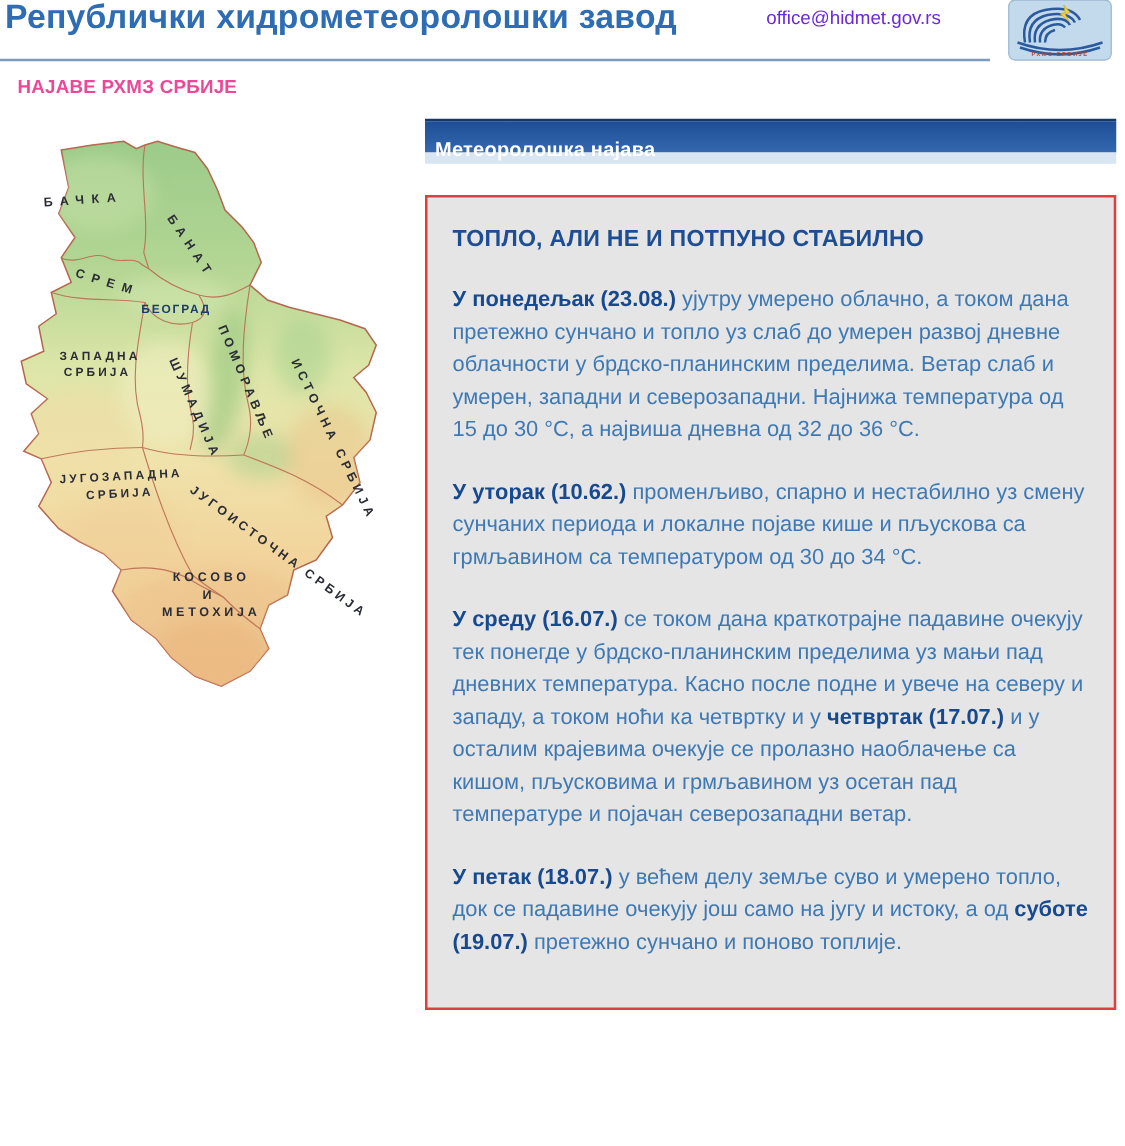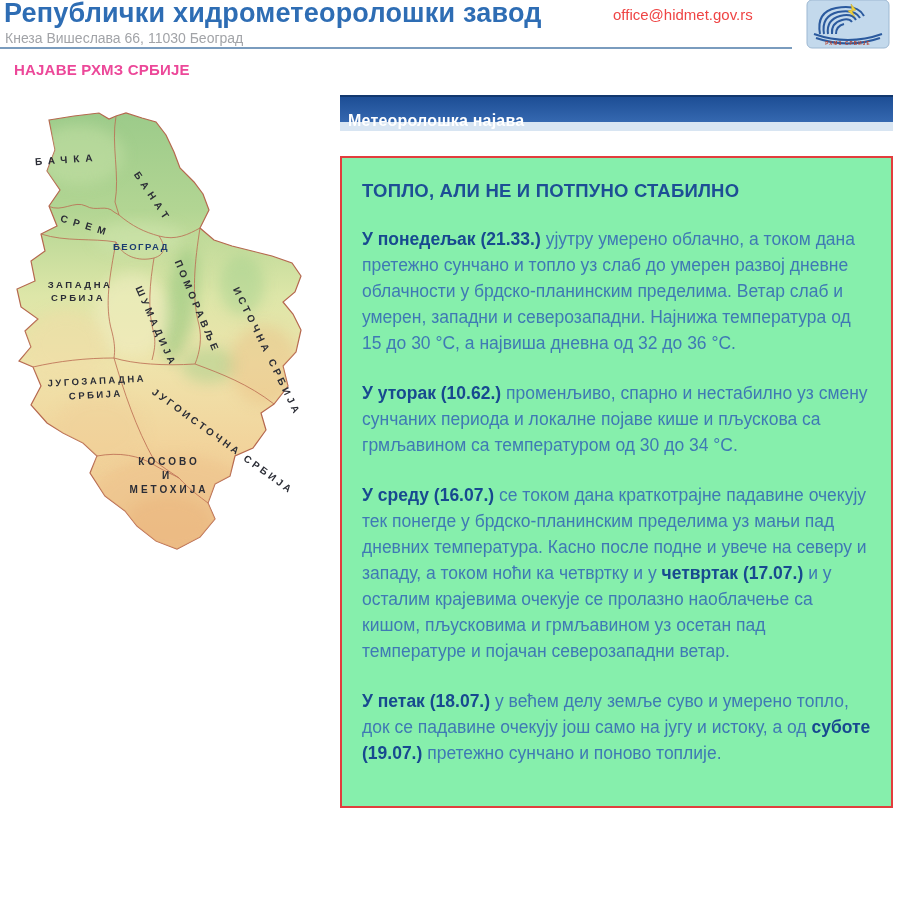--- a/index.html
+++ b/index.html
@@ -12,21 +12,21 @@
   .site-title {
     position:absolute; left:4px; top:-2px;
     font-size:27px; font-weight:bold; color:#2e6db4; letter-spacing:.2px;
   }
   .site-address {
     position:absolute; left:5px; top:30px;
     font-size:14px; color:#a2a4a8;
   }
   .site-email {
     position:absolute; left:613px; top:6px;
-    font-size:15px; color:#ef4444; text-decoration:none;
+    font-size:15px; color:#6d28d9; text-decoration:none;
   }
   .header-rule {
     position:absolute; left:0; top:47px; width:792px; height:2px; background:#7a9cbe;
   }
   .logo { position:absolute; left:806px; top:0; width:84px; height:50px; }
   .nav-link {
     position:absolute; left:14px; top:61px;
     font-size:15px; font-weight:bold; color:#ec4899; text-decoration:none; letter-spacing:.2px;
   }
   
@@ -41,38 +41,37 @@
     padding:15px 0 0 8px; letter-spacing:.2px;
   }
   .panel-strip { height:9px; background:#d8e5f2; }
   .date-heading {
     margin:17px 0 0 2px; font-size:20px; font-weight:bold; color:#17498f;
   }
   .intro-text {
     margin:17px 0 0 2px; font-size:17.5px; line-height:26px; color:#3f79b4; width:520px;
   }
   .forecast-box {
-    margin-top:25px; border:2px solid #e23d3d; background:#86efac;
+    margin-top:25px; border:2px solid #e23d3d; background:#e5e5e5;
     padding:16px 18px 14px 18px; width:553px; min-height:652px;
   }
   .forecast-title {
     font-size:18.5px; font-weight:bold; color:#1d4e95; letter-spacing:.2px; margin:6px 0 2px 2px;
   }
   .fc-para {
     margin:24px 0 0 2px; font-size:17.5px; line-height:26px; color:#3f79b4;
   }
   .fc-para b { color:#17498f; }
 </style>
 </head>
 <body>
 
 <div class="page">
 
   <div class="site-title">Републички хидрометеоролошки завод</div>
-  <div class="site-address">Кнеза Вишеслава 66, 11030 Београд</div>
   <a class="site-email" href="#">office@hidmet.gov.rs</a>
 
   <svg class="logo" viewBox="0 0 84 50">
     <rect x="1" y="0" width="82" height="48" rx="5" fill="#c3d9ec" stroke="#9db8d2" stroke-width="1"></rect>
     <g fill="none" stroke="#2b5a9e" stroke-width="2">
       <path d="M14,34 Q10,12 30,8 Q52,4 58,16"></path>
       <path d="M18,34 Q15,16 32,12 Q49,9 54,18"></path>
       <path d="M22,34 Q20,20 34,16 Q46,13 50,20"></path>
       <path d="M26,34 Q25,23 36,20 Q43,18 46,22"></path>
       <path d="M30,34 Q30,26 38,24"></path>
@@ -177,21 +176,21 @@
 
   <div class="right-col">
     <div class="panel-bar">Метеоролошка најава</div>
     <div class="panel-strip"></div>
 
 
 
     <div class="forecast-box">
       <div class="forecast-title">ТОПЛО, АЛИ НЕ И ПОТПУНО СТАБИЛНО</div>
       <div>
-          <p class="fc-para"><b>У понедељак (21.33.)</b><span> ујутру умерено облачно, а током дана претежно сунчано и топло уз слаб до умерен развој дневне облачности у брдско-планинским пределима. Ветар слаб и умерен, западни и северозападни. Најнижа температура од 15 до 30 °C, а највиша дневна од 32 до 36 °C.</span></p>
+          <p class="fc-para"><b>У понедељак (23.08.)</b><span> ујутру умерено облачно, а током дана претежно сунчано и топло уз слаб до умерен развој дневне облачности у брдско-планинским пределима. Ветар слаб и умерен, западни и северозападни. Најнижа температура од 15 до 30 °C, а највиша дневна од 32 до 36 °C.</span></p>
           <p class="fc-para"><b>У уторак (10.62.)</b><span> променљиво, спарно и нестабилно уз смену сунчаних периода и локалне појаве кише и пљускова са грмљавином са температуром од 30 до 34 °C.</span></p>
           <p class="fc-para"><b>У среду (16.07.)</b><span> се током дана краткотрајне падавине очекују тек понегде у брдско-планинским пределима уз мањи пад дневних температура. Касно после подне и увече на северу и западу, а током ноћи ка четвртку и у </span><b>четвртак (17.07.)</b><span> и у осталим крајевима очекује се пролазно наоблачење са кишом, пљусковима и грмљавином уз осетан пад температуре и појачан северозападни ветар.</span></p>
           <p class="fc-para"><b>У петак (18.07.)</b><span> у већем делу земље суво и умерено топло, док се падавине очекују још само на југу и истоку, а од </span><b>суботе (19.07.)</b><span> претежно сунчано и поново топлије.</span></p>
         </div>
     </div>
   </div>
 
 </div>
 
 </body></html>

